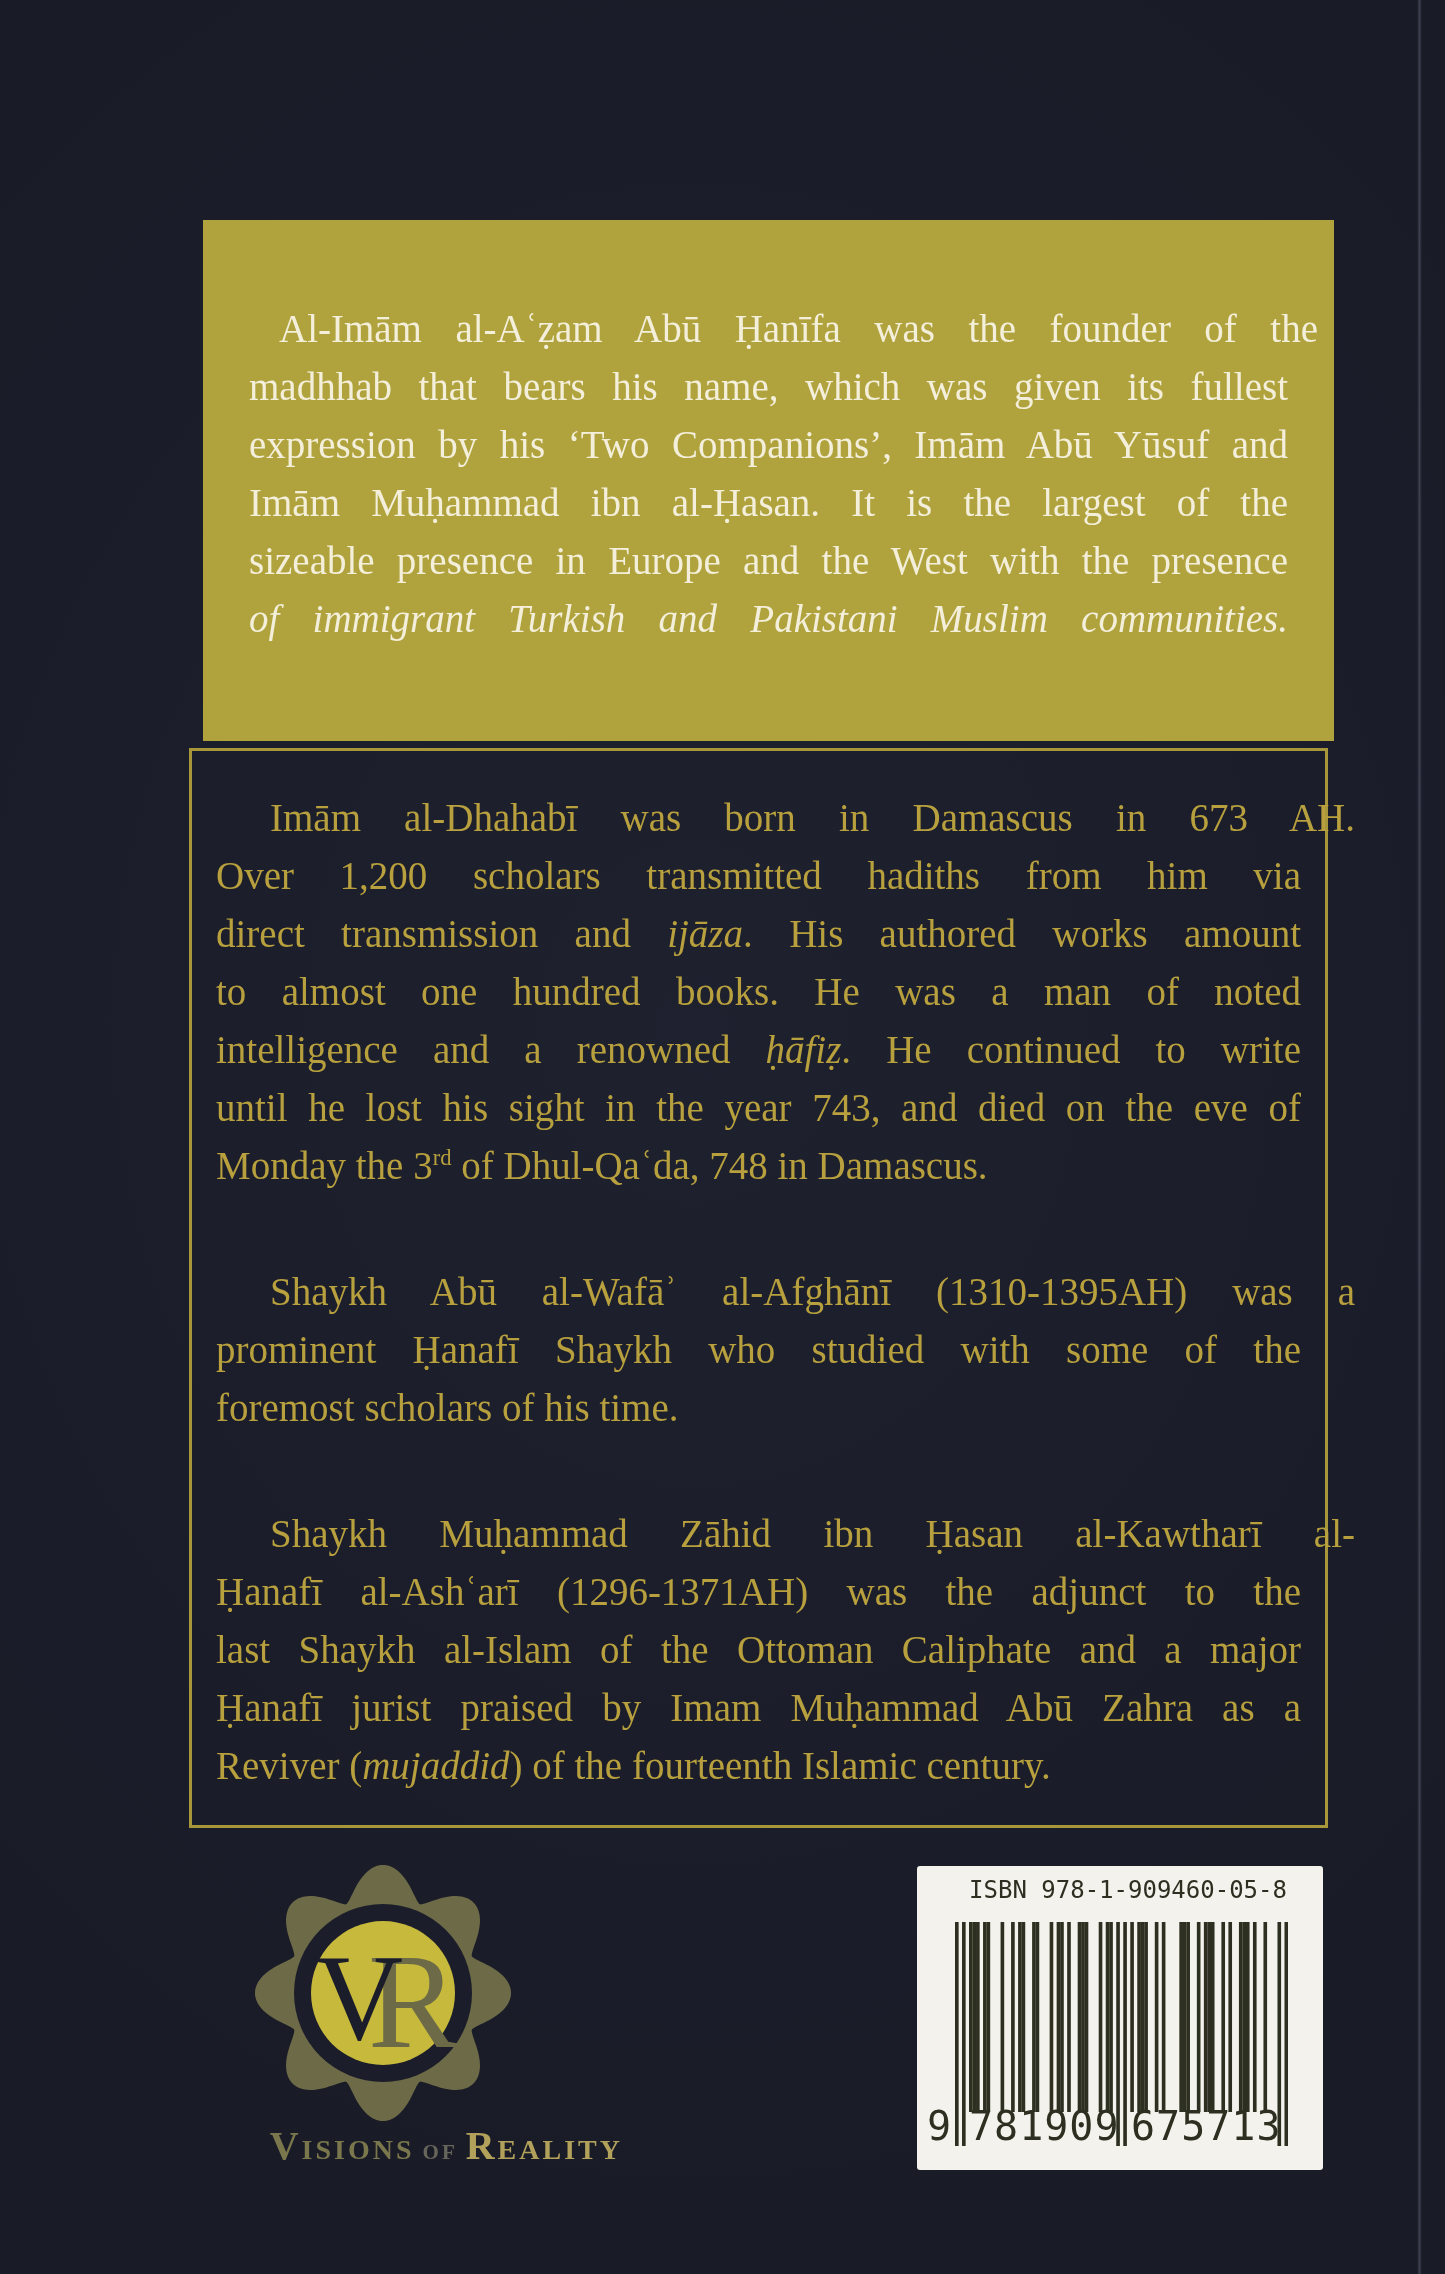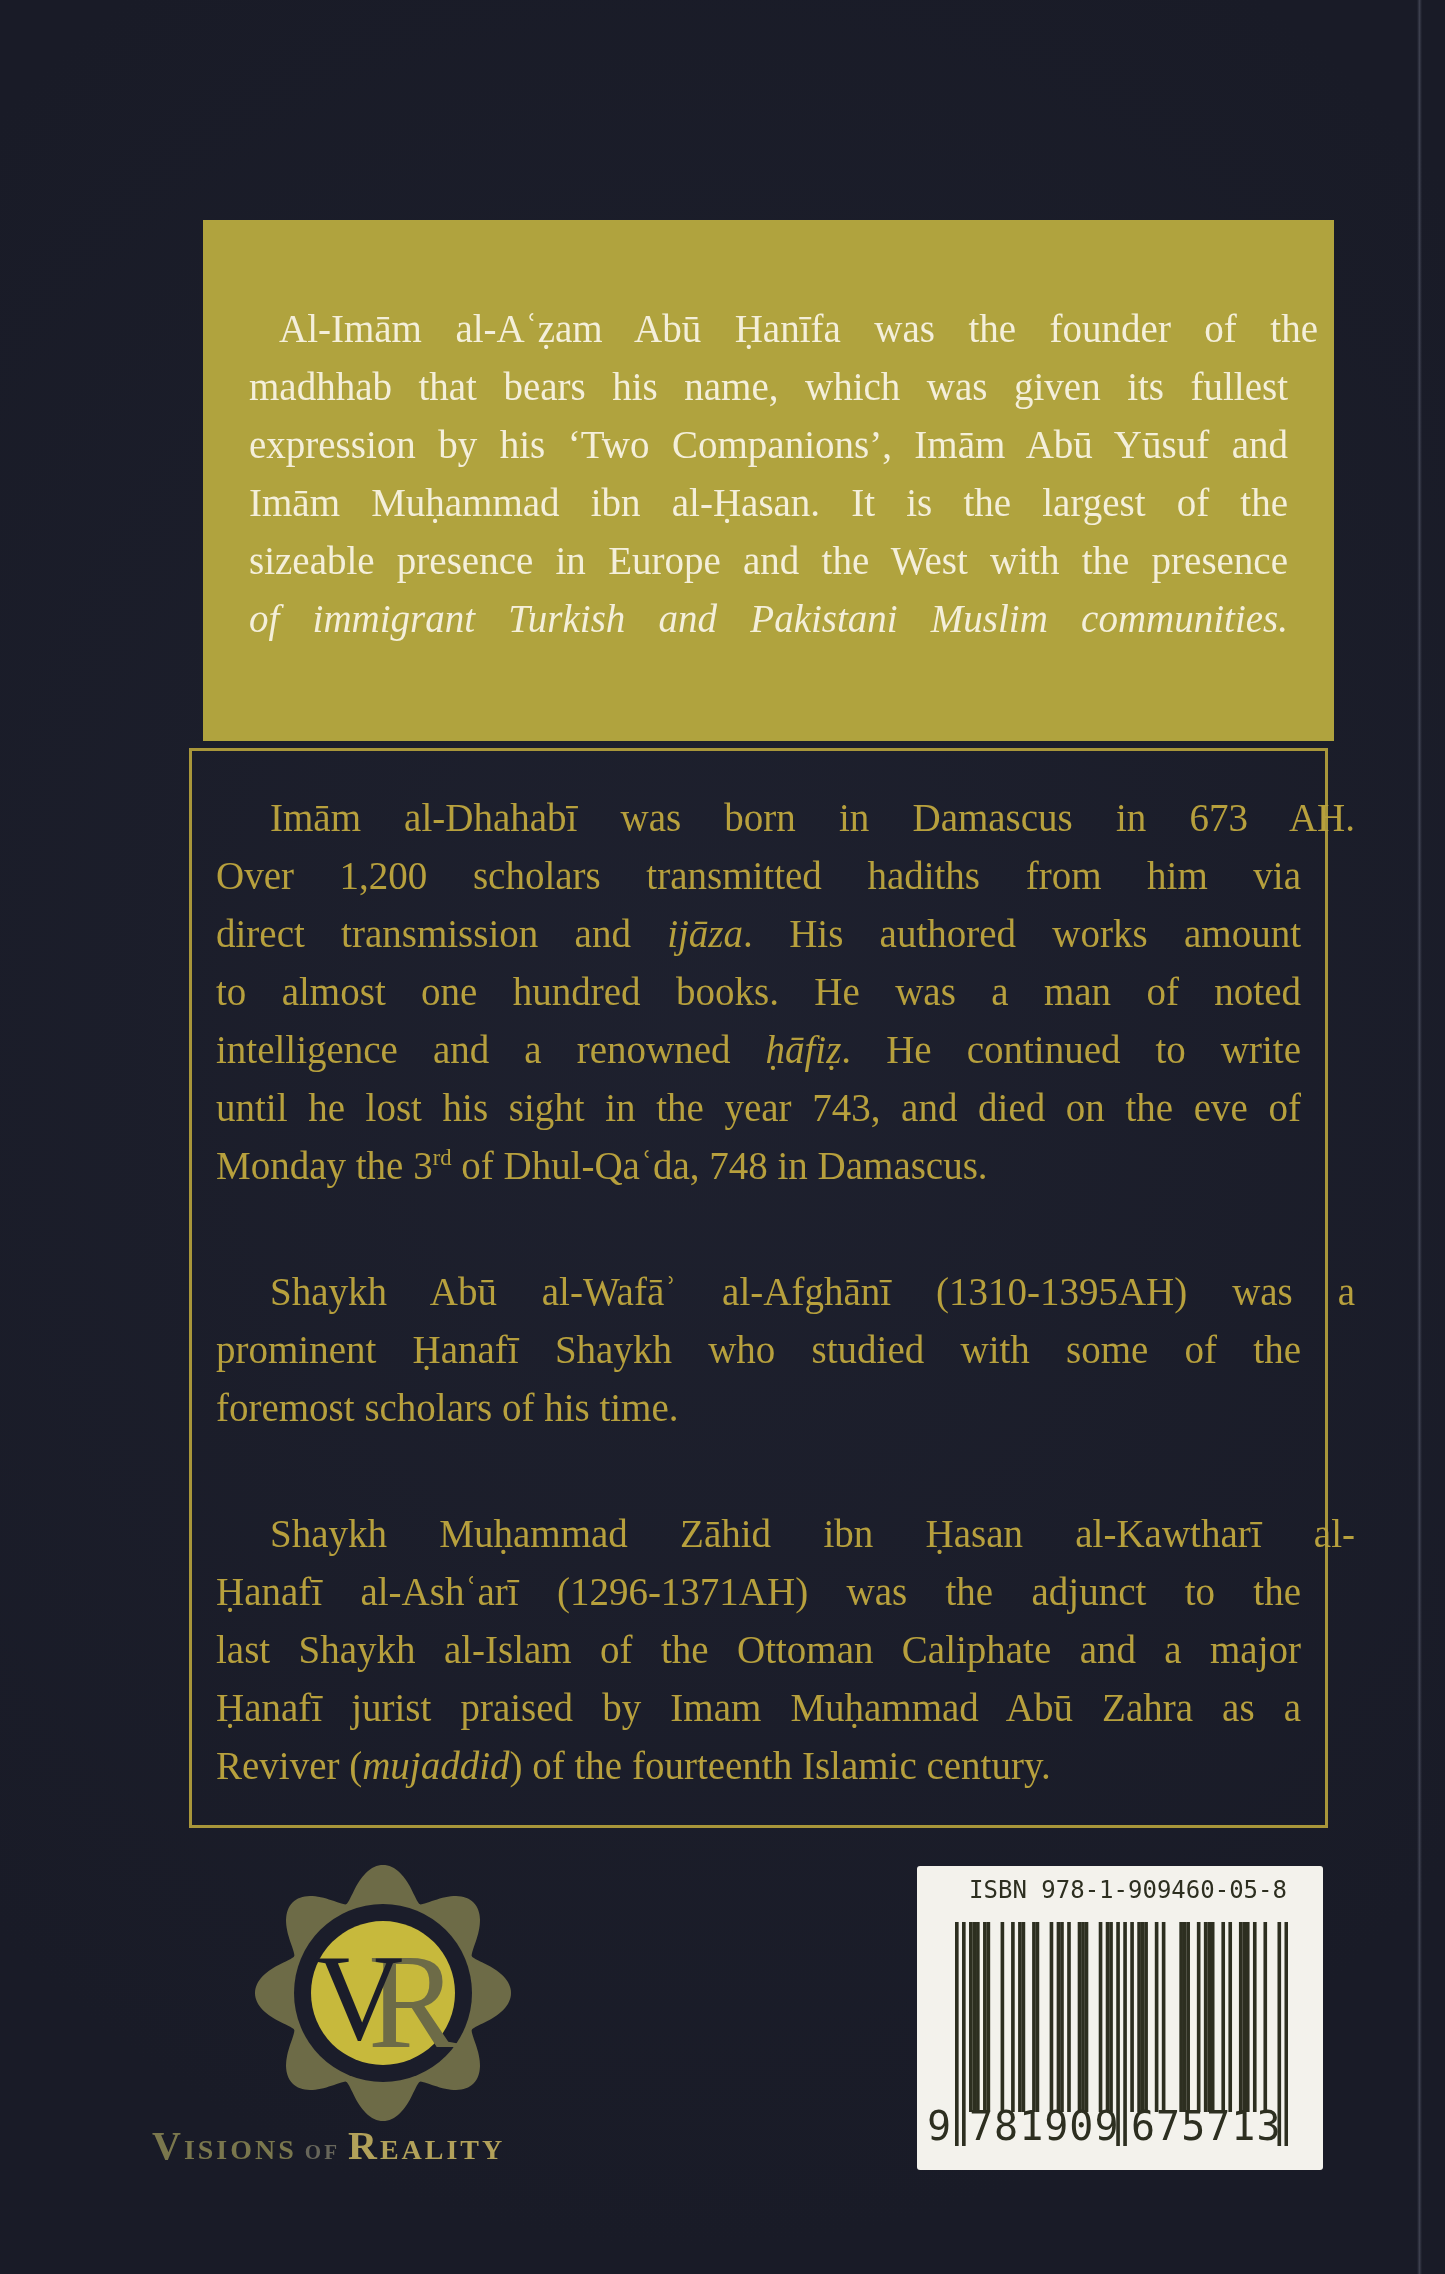--- a/index.html
+++ b/index.html
@@ -48,22 +48,22 @@
   .lline{text-align:justify;text-align-last:left;}
   .jlast .lline{text-align-last:justify;font-style:italic;}
   .gold-box .ind{padding-left:30px;}
   .outline-box .ind{padding-left:54px;}
   sup{font-size:58%;vertical-align:super;line-height:0;}
   i{font-style:italic;}
   
   .logo-svg{position:absolute;left:248px;top:1858px;width:270px;height:270px;}
   .logo-svg text{font-family:"Liberation Serif","DejaVu Serif",serif;}
   .wordmark{
-    position:absolute;left:152px;top:2122px;width:460px;
-    text-align:left;white-space:nowrap;
+    position:absolute;left:163px;top:2122px;width:460px;
+    text-align:right;white-space:nowrap;
     font-variant:small-caps;font-weight:bold;letter-spacing:3px;
   }
   .wm-1{font-size:40px;color:#7a774d;}
   .wm-2{font-size:30px;color:#67665b;margin:0 8px;font-weight:bold;}
   .wm-3{font-size:40px;color:#b2a15a;}
   
   .barcode-box{
     position:absolute;left:917px;top:1866px;width:406px;height:304px;
     background:var(--barcode-bg,#f3f2ec);border-radius:3px;
     font-family:"DejaVu Sans Mono","Liberation Mono",monospace;

